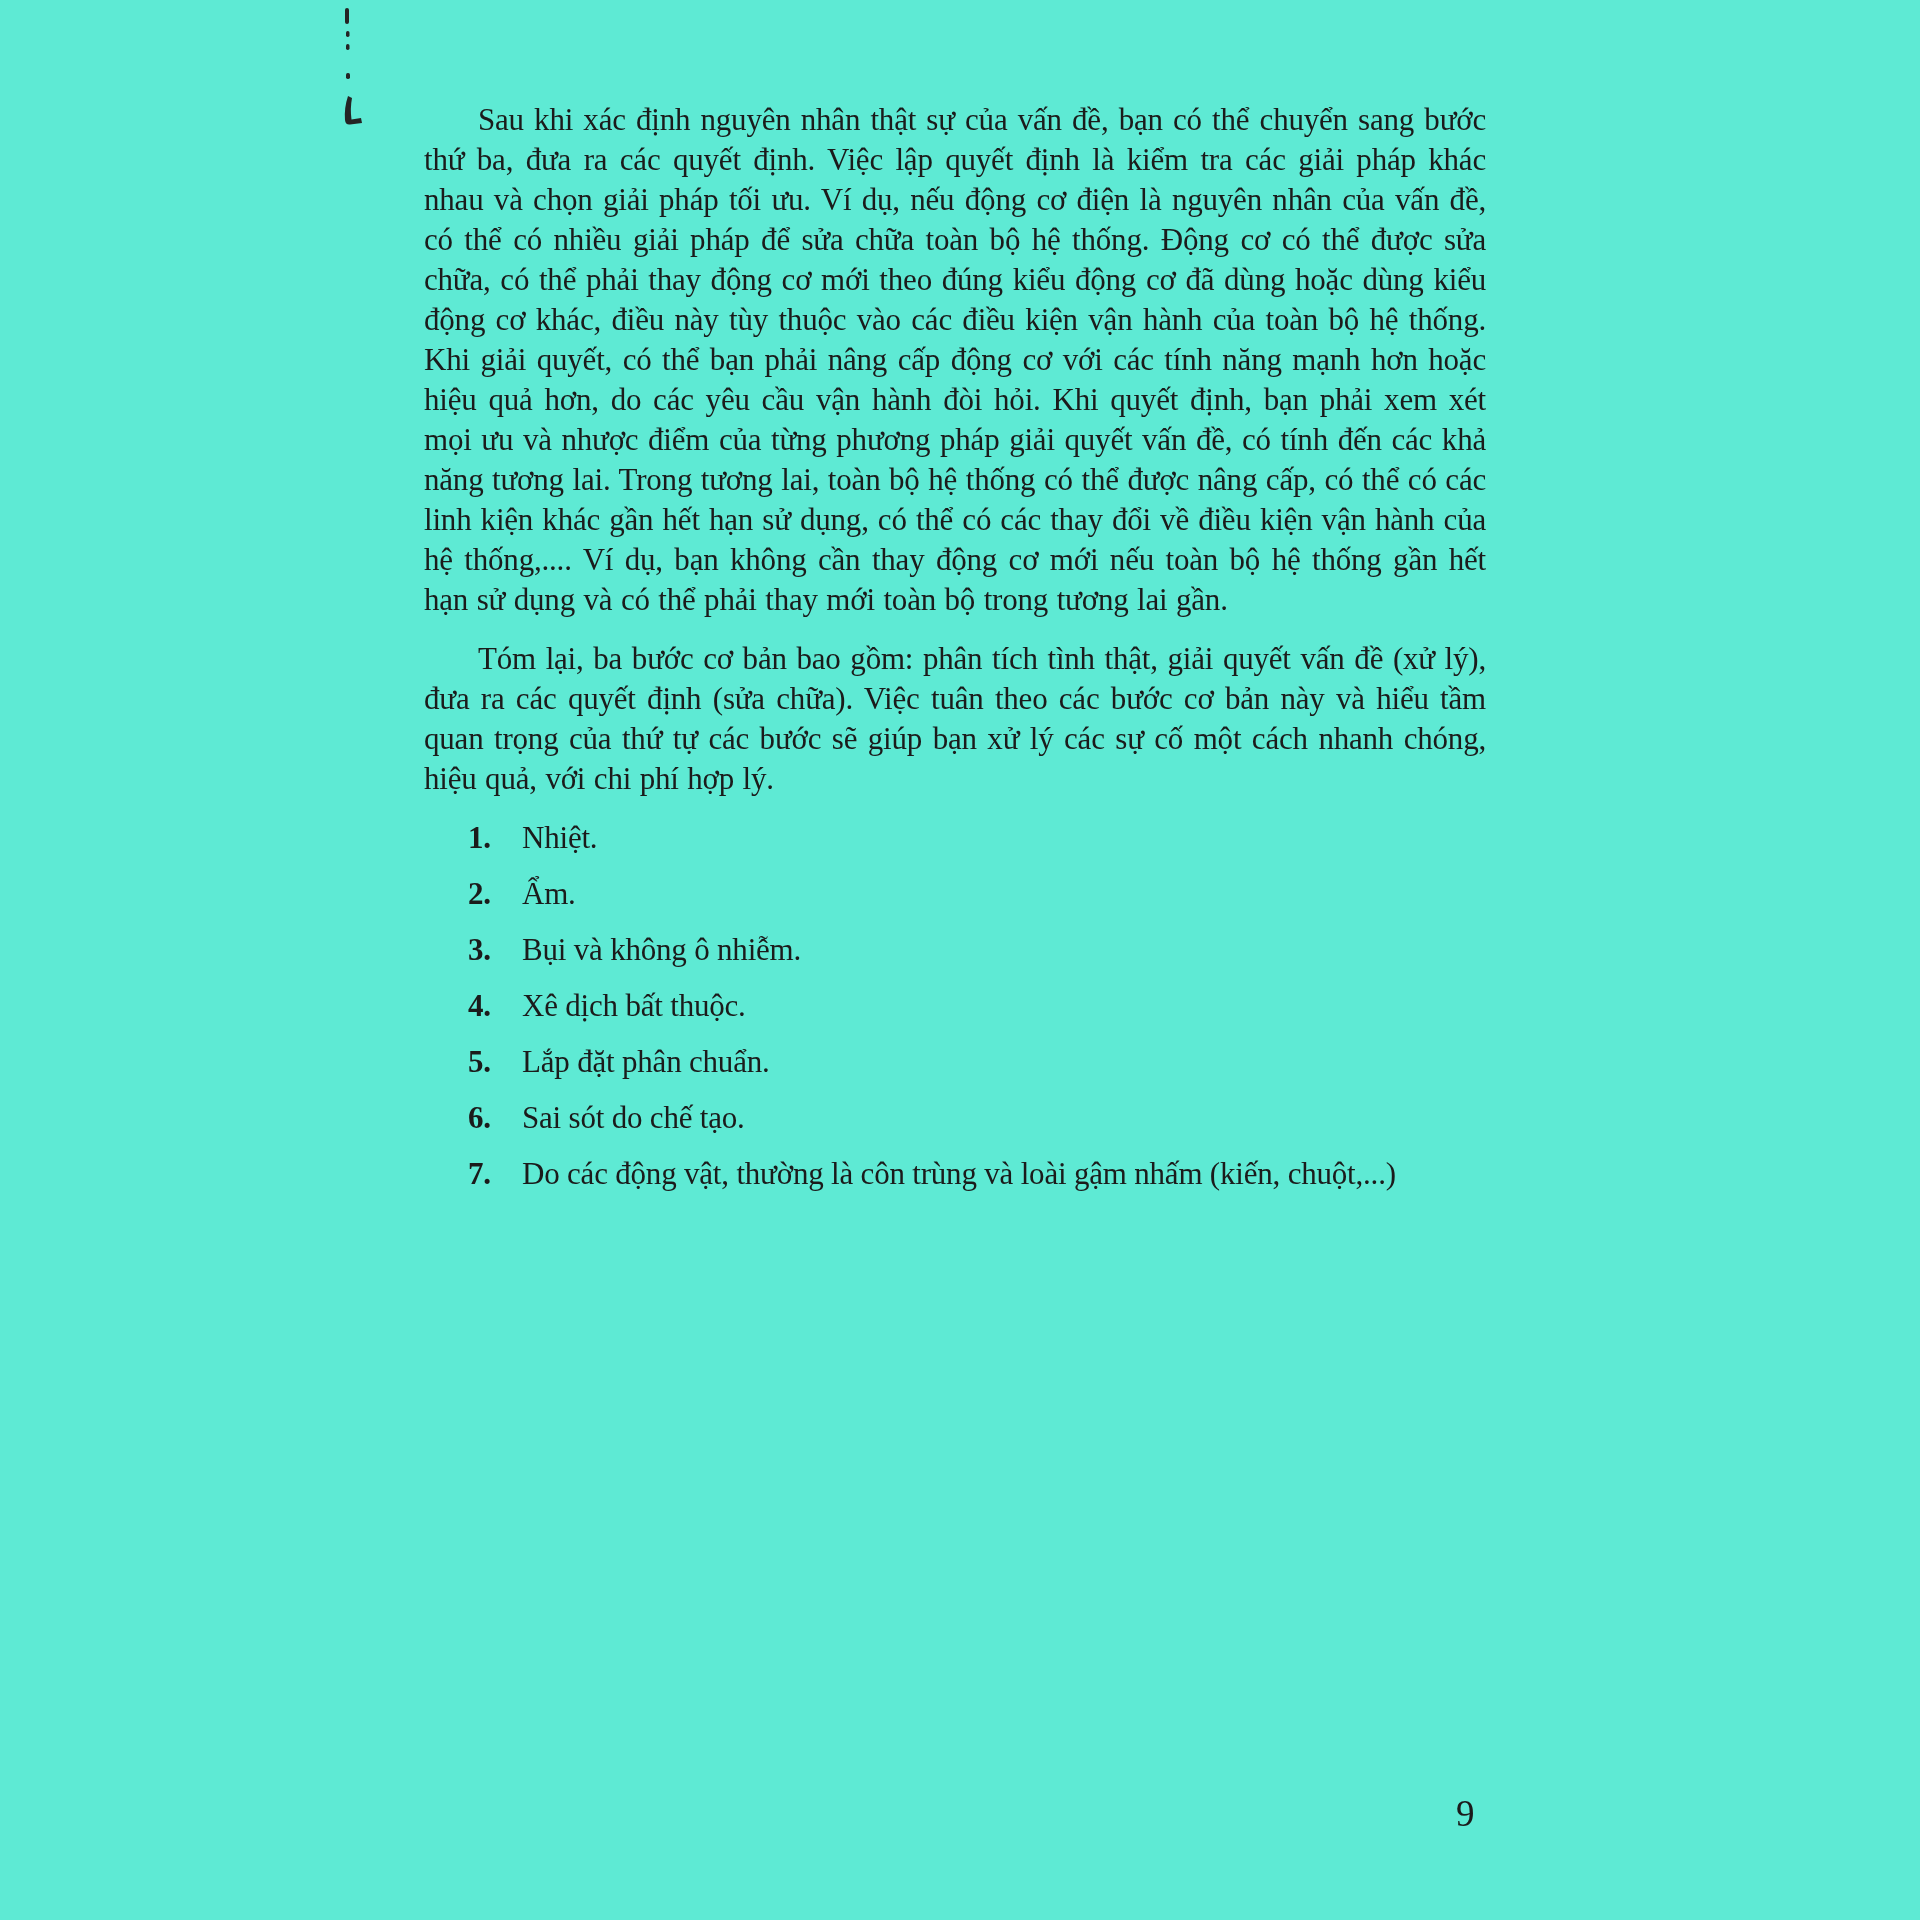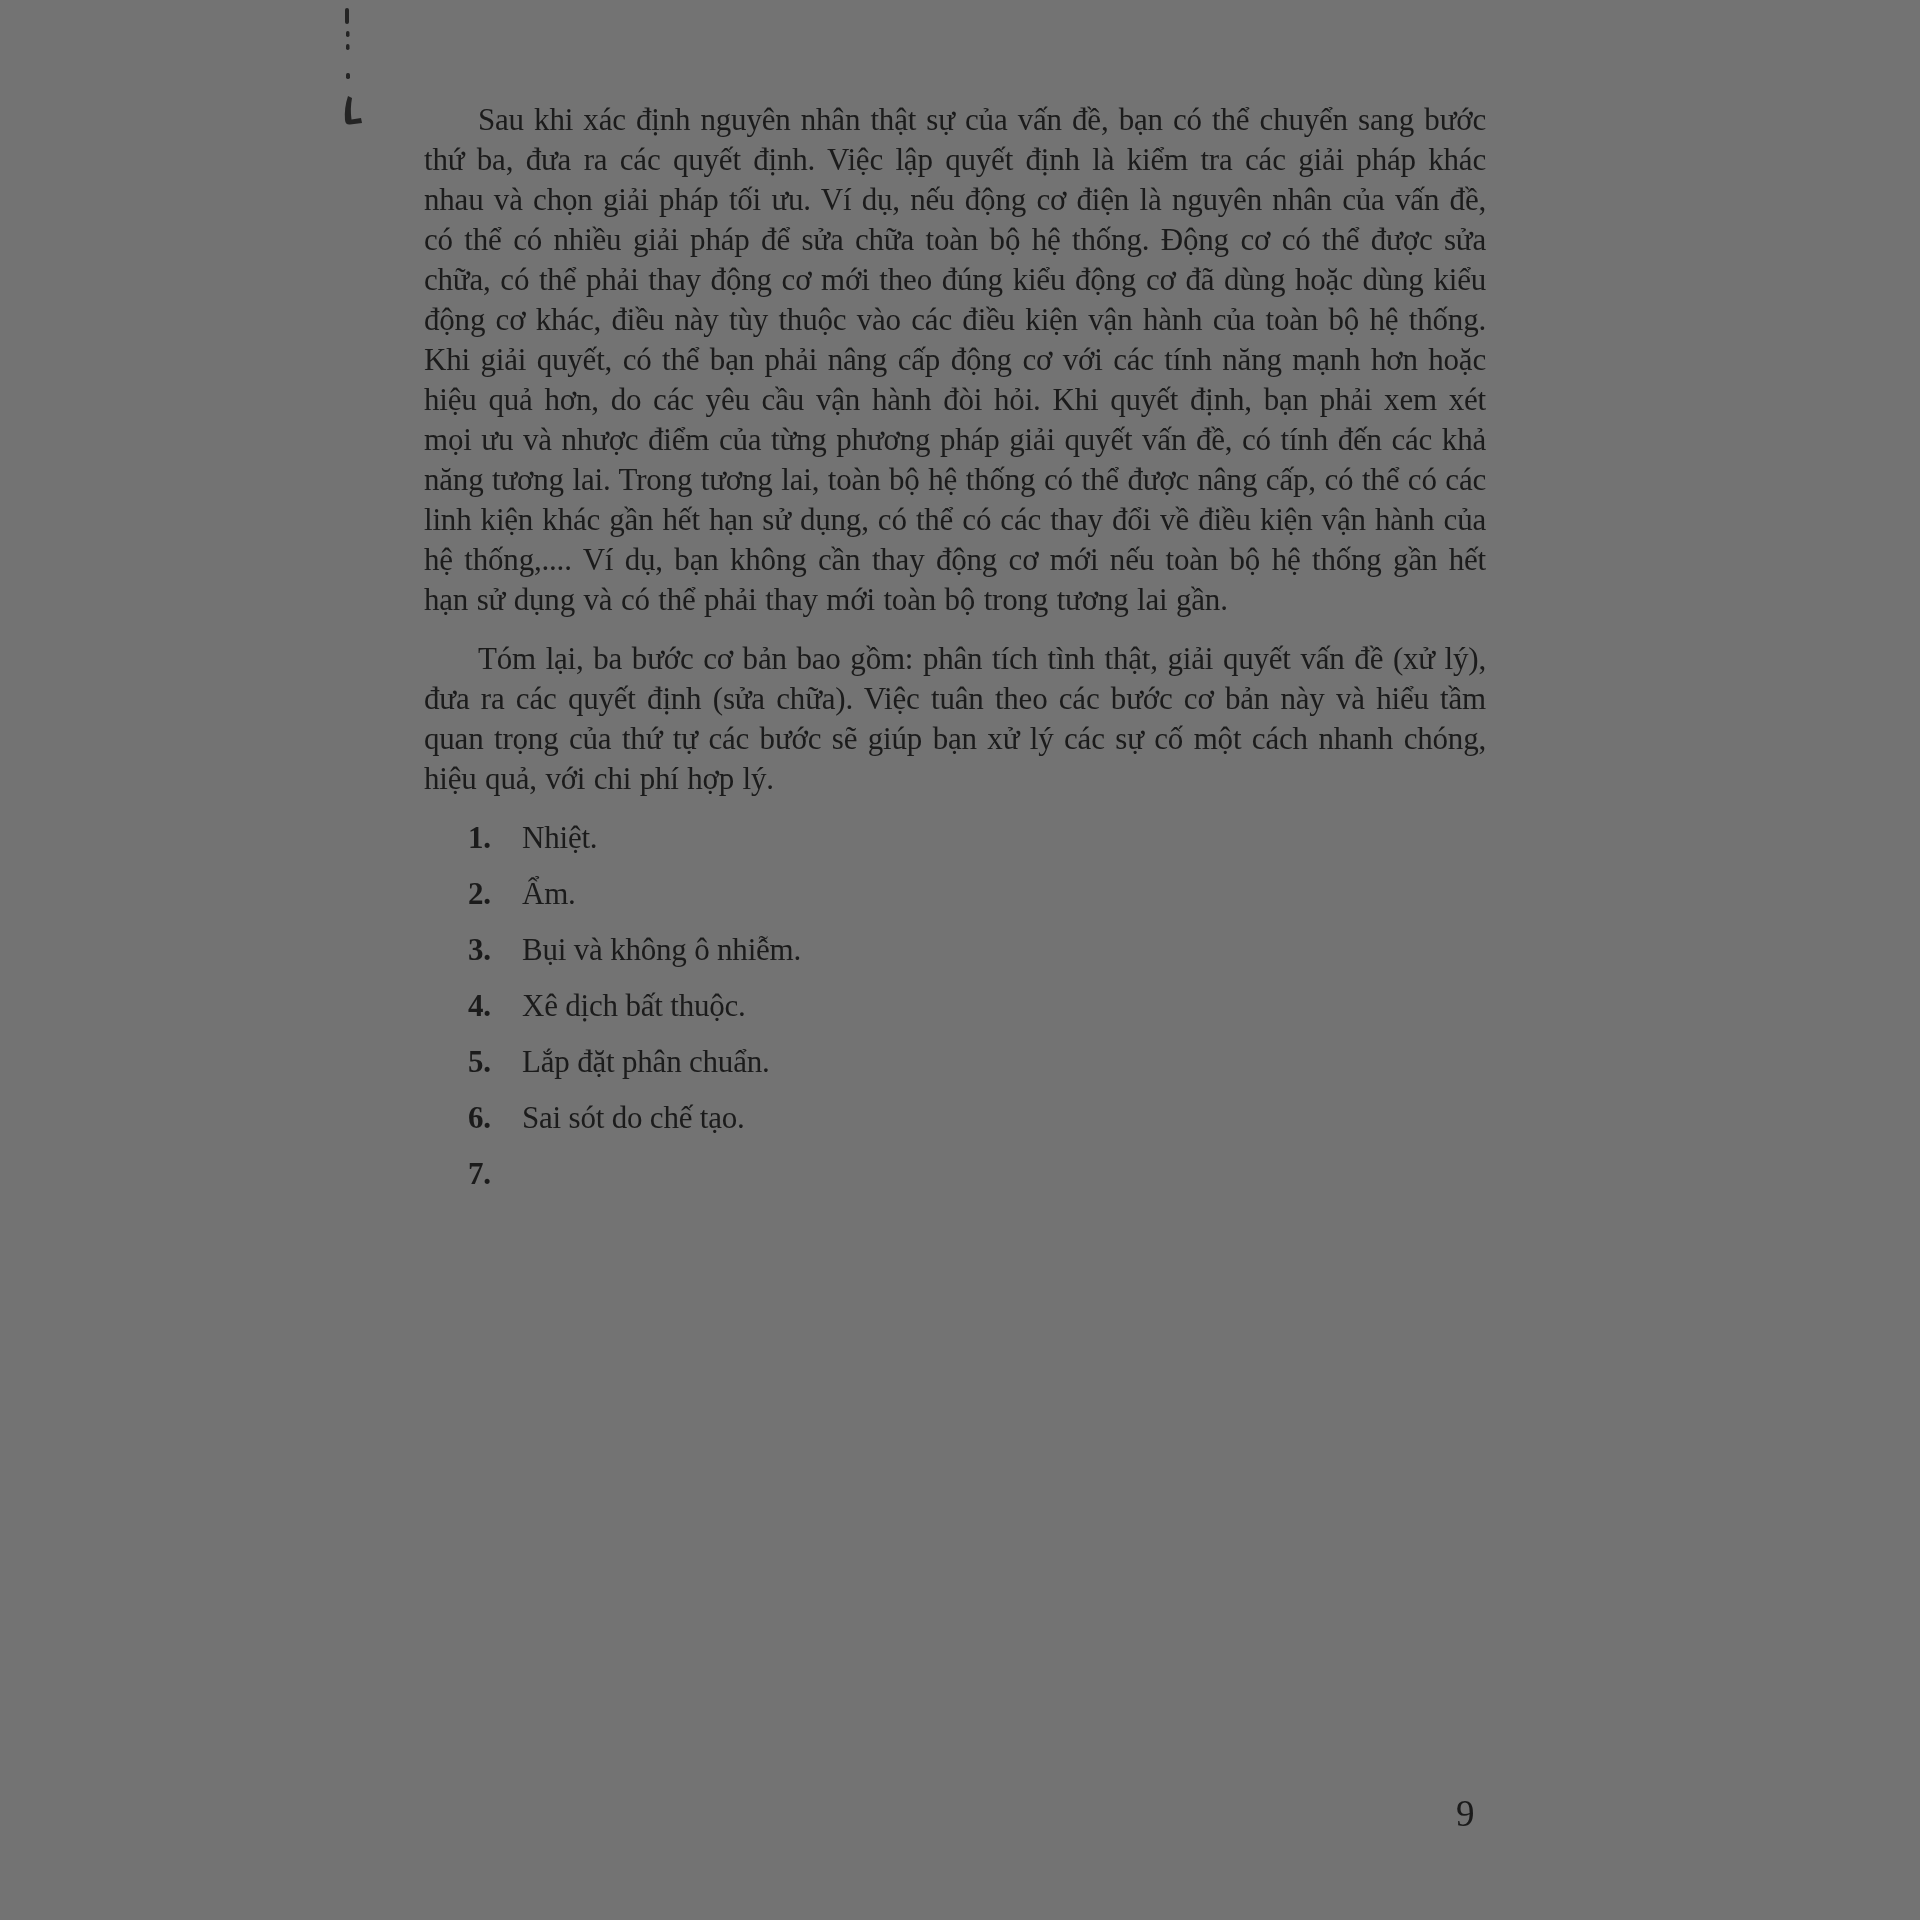--- a/index.html
+++ b/index.html
@@ -11,21 +11,21 @@
     position: relative;
     width: 1920px;
     height: 1920px;
     overflow: hidden;
     font-family: "Liberation Serif", serif;
     color: #1b1b1b;
   }
   .page {
     position: absolute;
     inset: 0;
-    background: #737373;
+    background: #5eead4;
   }
   .margin-mark {
     position: absolute;
     left: 336px;
     top: 6px;
     width: 36px;
     height: 132px;
   }
   .content {
     position: absolute;
@@ -129,20 +129,21 @@
       <li>
         <span class="num">5.</span>
         <span class="txt">Lắp đặt phân chuẩn.</span>
       </li>
       <li>
         <span class="num">6.</span>
         <span class="txt">Sai sót do chế tạo.</span>
       </li>
       <li>
         <span class="num">7.</span>
+        <span class="txt">Do các động vật, thường là côn trùng và loài gậm nhấm (kiến, chuột,...)</span>
       </li>
     </ol>
 
   </div>
 
   <div class="page-number">9</div>
 
 </div>
 
 </body></html>

